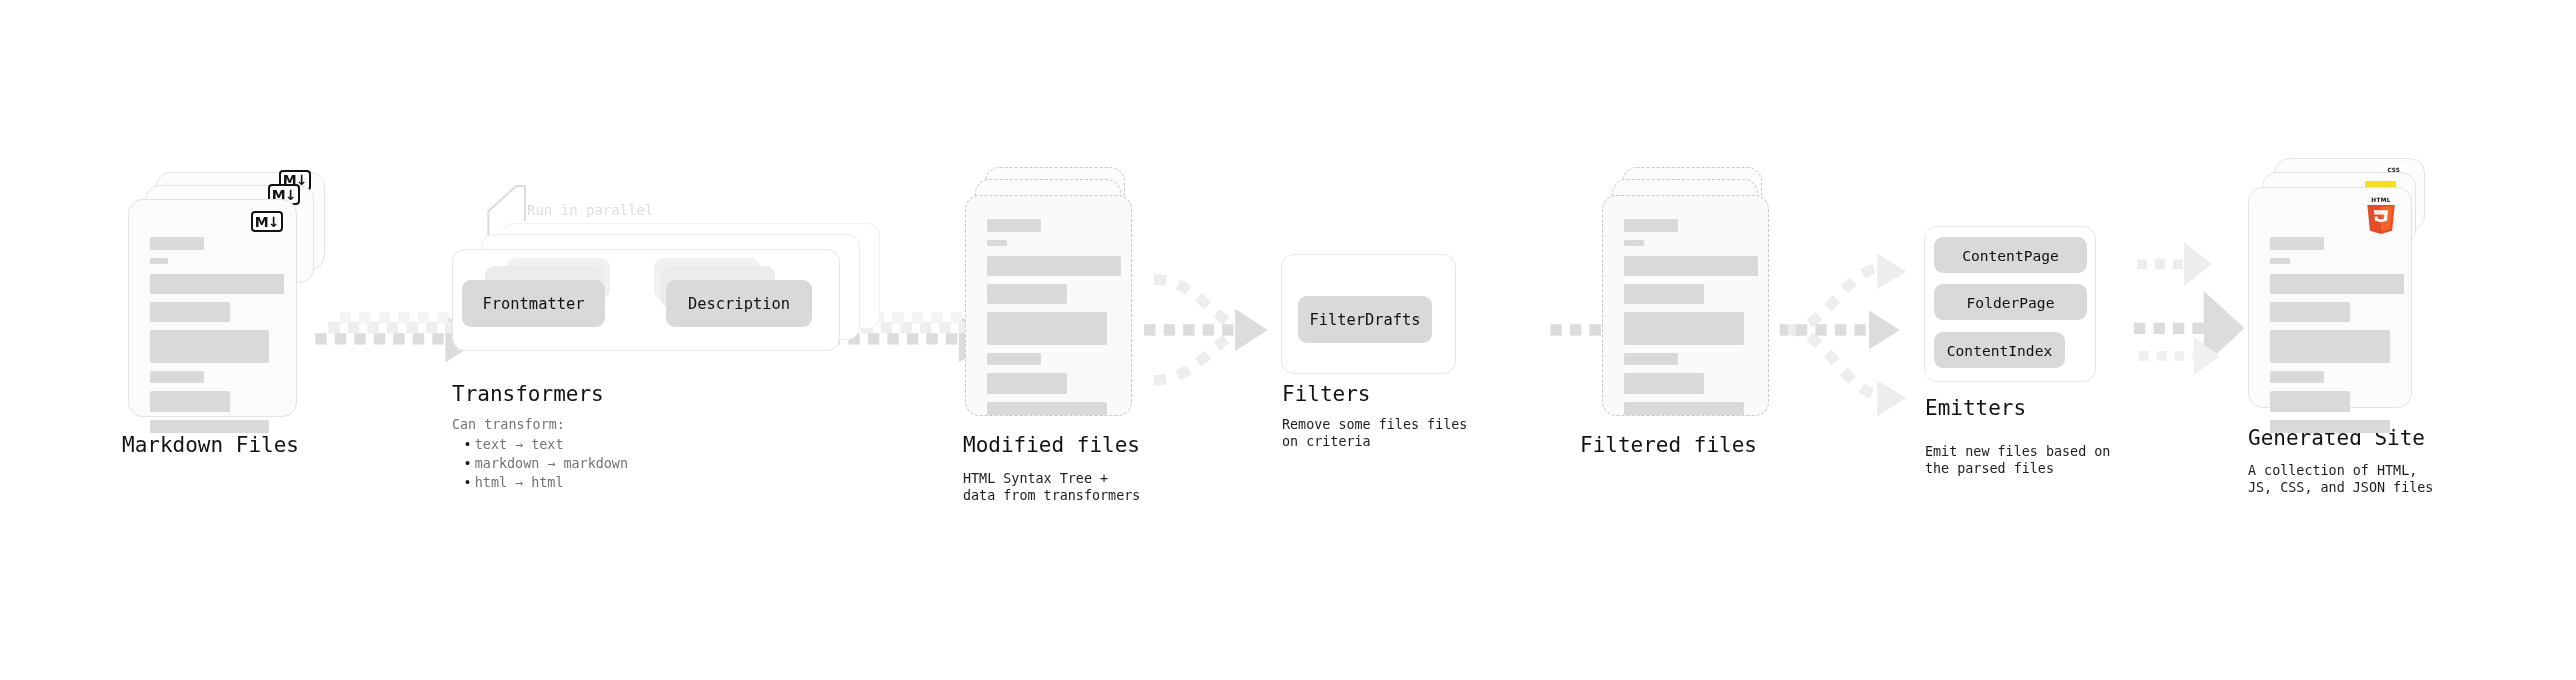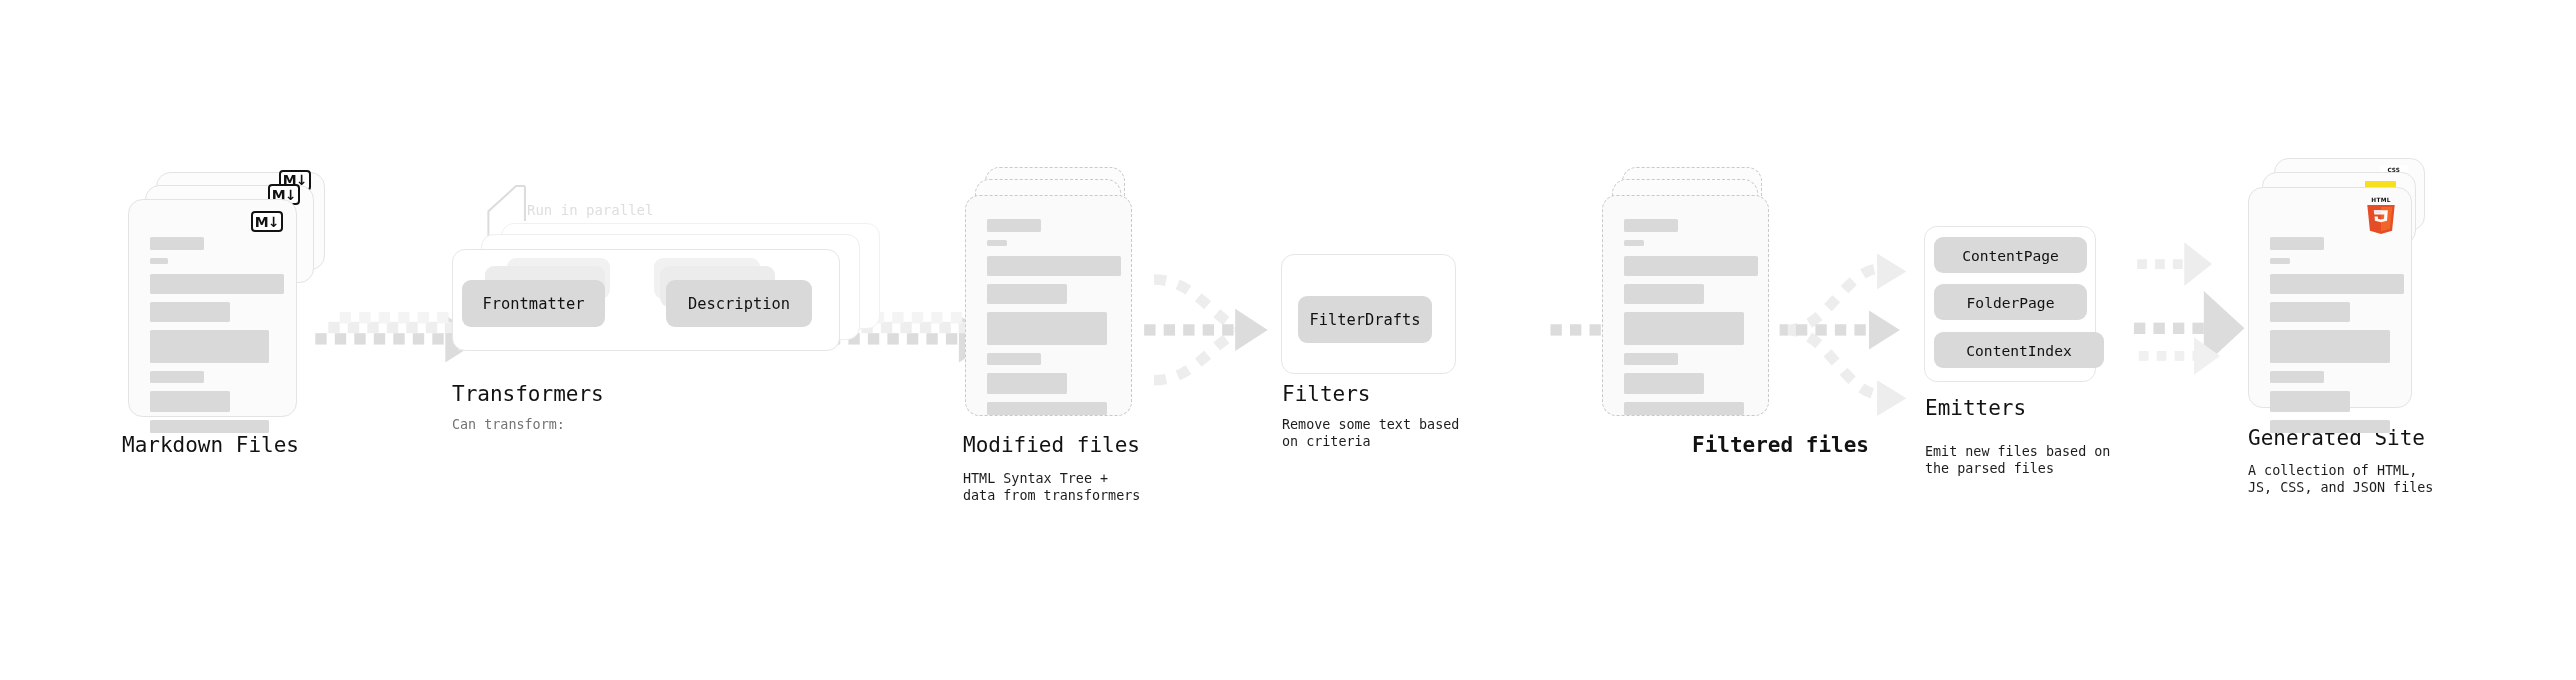--- a/index.html
+++ b/index.html
@@ -278,20 +278,25 @@
 
     <div class="chip" style="left:462px;top:280px;width:143px;height:47px;z-index:6;">Frontmatter</div>
     <div class="chip" style="left:666px;top:280px;width:146px;height:47px;z-index:6;">Description</div>
 
     <div class="ghost-label" style="left:527px;top:202px;">Run in parallel</div>
 
     <div class="title" style="left:452px;top:382px;">Transformers</div>
 
     <div class="bullets" style="left:452px;top:416px;">
       <div class="hdr">Can transform:</div>
+      <ul>
+        <li>text → text</li>
+        <li>markdown → markdown</li>
+        <li>html → html</li>
+      </ul>
     </div>
   </div>
 
   <div>
     <div class="doc dashed" style="left:985px;top:167px;width:140px;height:73px;background:#fcfcfc;z-index:1;"></div>
     <div class="doc dashed" style="left:975px;top:179px;width:146px;height:73px;background:#fcfcfc;z-index:2;"></div>
     <div class="doc dashed" style="left:965px;top:195px;width:167px;height:221px;z-index:3;">
       <div class="bars" style="top:23px;">
         <div class="bar" style="width:54px;height:13px;"></div>
         <div class="bar" style="width:19.5px;height:5.7px;margin-bottom:9.8px;"></div>
@@ -305,47 +310,47 @@
     </div>
     <div class="title" style="left:963px;top:433px;">Modified files</div>
     <div class="sub" style="left:963px;top:470px;">HTML Syntax Tree +
 data from transformers</div>
   </div>
 
   <div>
     <div class="gbox" style="left:1281px;top:254px;width:175px;height:120px;"></div>
     <div class="chip" style="left:1298px;top:296px;width:134px;height:47px;">FilterDrafts</div>
     <div class="title" style="left:1282px;top:382px;">Filters</div>
-    <div class="sub" style="left:1282px;top:416px;">Remove some text based
+    <div class="sub" style="left:1282px;top:416px;">Remove some files files
 on criteria</div>
   </div>
 
   <div>
     <div class="doc dashed" style="left:1622px;top:167px;width:140px;height:73px;background:#fcfcfc;z-index:1;"></div>
     <div class="doc dashed" style="left:1612px;top:179px;width:146px;height:73px;background:#fcfcfc;z-index:2;"></div>
     <div class="doc dashed" style="left:1602px;top:195px;width:167px;height:221px;z-index:3;">
       <div class="bars" style="top:23px;">
         <div class="bar" style="width:54px;height:13px;"></div>
         <div class="bar" style="width:19.5px;height:5.7px;margin-bottom:9.8px;"></div>
         <div class="bar" style="width:134px;height:20.3px;"></div>
         <div class="bar" style="width:80px;height:20.3px;"></div>
         <div class="bar" style="width:120px;height:32.5px;"></div>
         <div class="bar" style="width:54px;height:12.2px;"></div>
         <div class="bar" style="width:80px;height:20.3px;"></div>
         <div class="bar" style="width:120px;height:13px;"></div>
       </div>
     </div>
-    <div class="title" style="left:1692px;top:433px;font-weight:bold;">Filtered files</div>
+    <div class="title" style="left:1580px;top:433px;">Filtered files</div>
   </div>
 
   <div>
     <div class="gbox" style="left:1924px;top:226px;width:172px;height:156px;"></div>
     <div class="chip" style="left:1934px;top:237px;width:153px;height:36px;font-size:14.6px;">ContentPage</div>
     <div class="chip" style="left:1934px;top:284px;width:153px;height:36px;font-size:14.6px;">FolderPage</div>
-    <div class="chip" style="left:1934px;top:332px;width:170px;height:36px;font-size:14.6px;">ContentIndex</div>
+    <div class="chip" style="left:1934px;top:332px;width:131px;height:36px;font-size:14.6px;">ContentIndex</div>
     <div class="title" style="left:1925px;top:396px;">Emitters</div>
     <div class="sub" style="left:1925px;top:431px;margin-top:12px;">Emit new files based on
 the parsed files</div>
   </div>
 
   <div>
 
     <div class="doc" style="left:2274px;top:158px;width:151px;height:73px;background:#fcfcfc;z-index:1;">
       <div class="css-badge" style="right:16.3px;top:5.7px;">CSS</div>
     </div>

